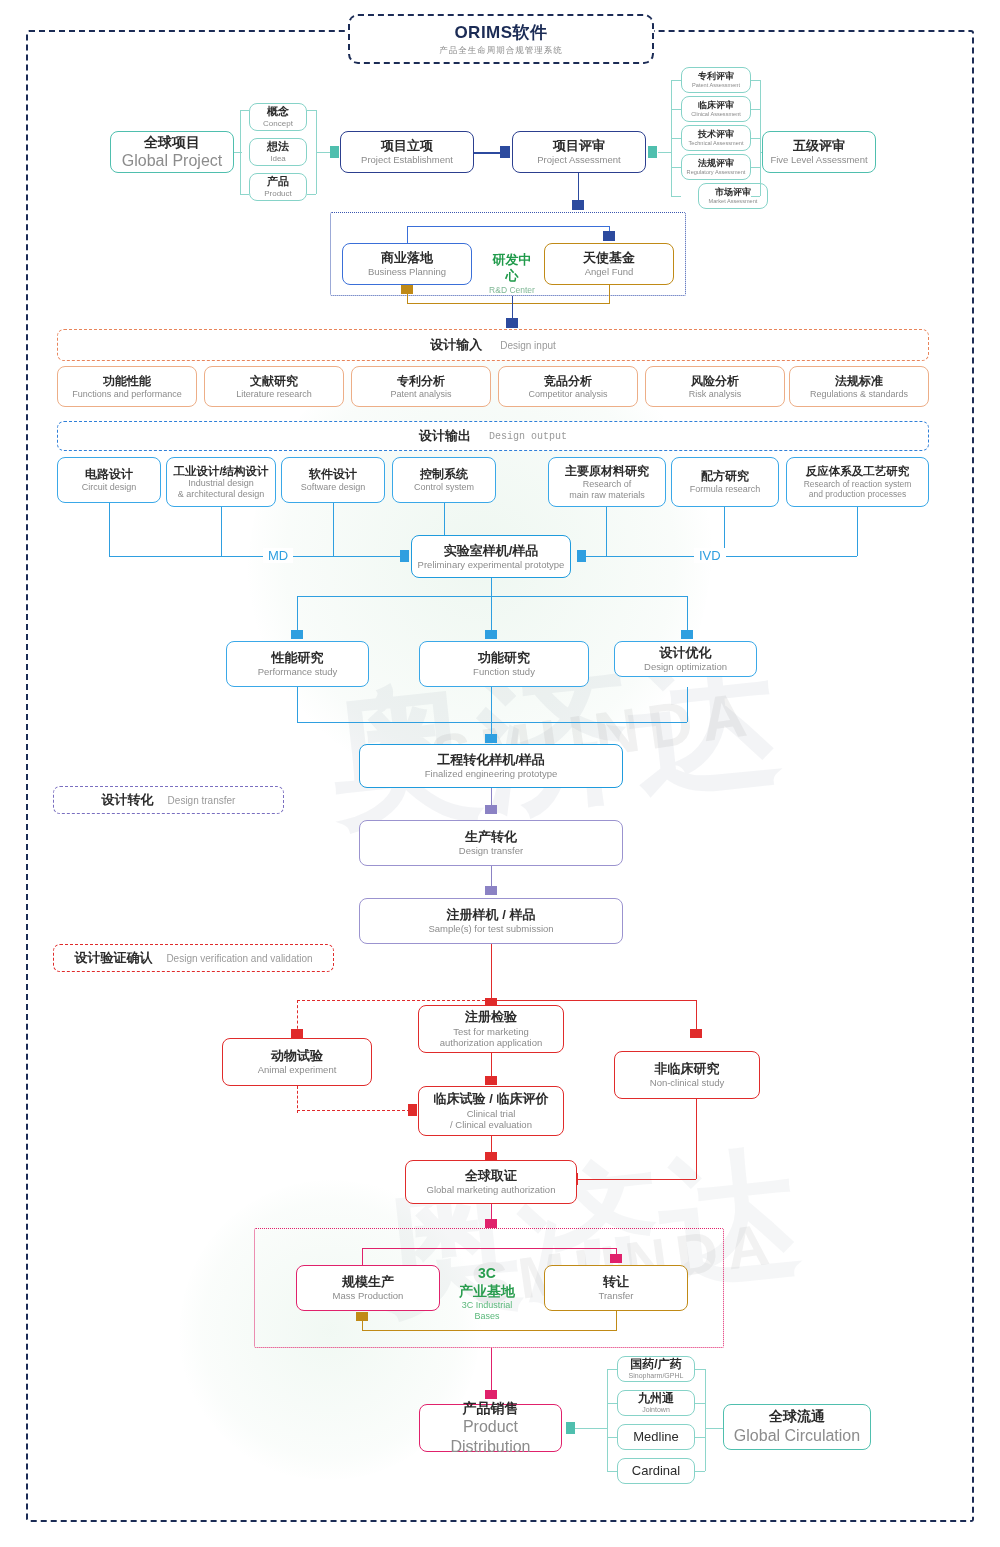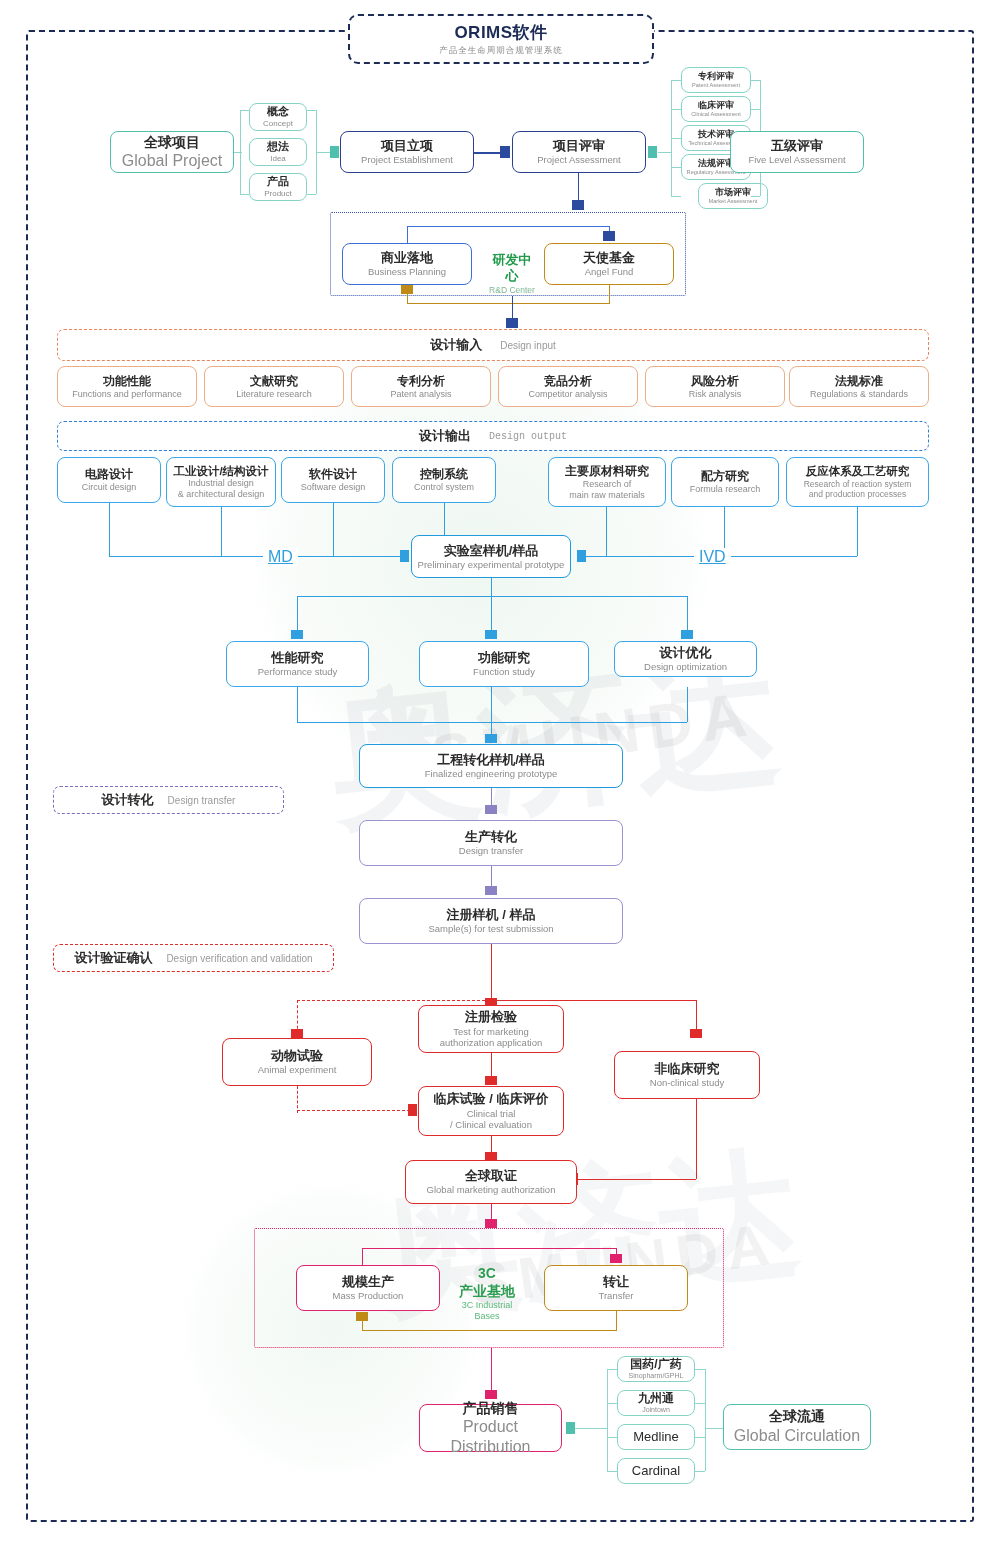--- a/index.html
+++ b/index.html
@@ -79,21 +79,21 @@
   .ar-l{border-top:6px solid transparent;border-bottom:6px solid transparent;border-right-width:9px;border-right-style:solid;}
   .ar-u{border-left:6px solid transparent;border-right:6px solid transparent;border-bottom-width:9px;border-bottom-style:solid;}
   .a-navy{border-top-color:#2c4a9e;border-left-color:#2c4a9e;border-right-color:#2c4a9e;border-bottom-color:#2c4a9e;}
   .a-teal{border-top-color:#4fbfae;border-left-color:#4fbfae;border-right-color:#4fbfae;border-bottom-color:#4fbfae;}
   .a-cblue{border-top-color:#2f9fe0;border-left-color:#2f9fe0;border-right-color:#2f9fe0;border-bottom-color:#2f9fe0;}
   .a-gold{border-top-color:#c08a16;border-left-color:#c08a16;border-right-color:#c08a16;border-bottom-color:#c08a16;}
   .a-purple{border-top-color:#8b82c4;border-left-color:#8b82c4;border-right-color:#8b82c4;border-bottom-color:#8b82c4;}
   .a-red{border-top-color:#e02b2b;border-left-color:#e02b2b;border-right-color:#e02b2b;border-bottom-color:#e02b2b;}
   .a-pink{border-top-color:#e0216b;border-left-color:#e0216b;border-right-color:#e0216b;border-bottom-color:#e0216b;}
 
-  .tag{position:absolute;font-size:16px;color:#2f9fe0;background:#fff;padding:0 5px;text-decoration:underline;}
+  .tag{position:absolute;font-size:13px;color:#2f9fe0;background:#fff;padding:0 5px;}
   .ttl{position:absolute;text-align:center;}
   .ttl .cn{font-weight:bold;font-size:17px;color:#1b2b55;letter-spacing:.5px;}
   .ttl .en{font-size:8.5px;color:#8c8c8c;letter-spacing:1px;margin-top:1px;}
   .c3{position:absolute;text-align:center;line-height:1.25;}
   .c3 .a{font-size:14px;font-weight:bold;color:#2a9d4f;}
   .c3 .b{font-size:9px;color:#5ab87a;}
   .rd{position:absolute;text-align:center;line-height:1.25;}
   .rd .a{font-size:13px;font-weight:bold;color:#1f9a4a;}
   .rd .b{font-size:8.5px;color:#7fb795;}
 </style>
@@ -188,21 +188,21 @@
   <div class="ln v c-teal" style="left:760px;top:80px;height:116px;"></div>
   <div class="ln h c-teal" style="left:751px;top:80px;width:9px;"></div>
   <div class="ln h c-teal" style="left:751px;top:109px;width:9px;"></div>
   <div class="ln h c-teal" style="left:751px;top:138px;width:9px;"></div>
   <div class="ln h c-teal" style="left:751px;top:167px;width:9px;"></div>
   <div class="ln h c-teal" style="left:751px;top:196px;width:9px;"></div>
   <div class="ln h c-teal" style="left:760px;top:152px;width:14px;"></div>
   <div class="ln h c-teal" style="left:658px;top:152px;width:13px;"></div>
   <div class="ar ar-l a-teal" style="left:648px;top:146px;"></div>
 
-  <div class="node n-cn13 b-teal" style="left:730px;top:131px;width:134px;height:42px;border-radius:8px;">
+  <div class="node n-cn13 b-teal" style="left:762px;top:131px;width:114px;height:42px;border-radius:8px;">
     <div class="cn">五级评审</div>
     <div class="en">Five Level Assessment</div>
   </div>
 
   <div class="ln v c-navy" style="left:578px;top:173px;height:34px;border-left-width:1.8px;"></div>
   <div class="ar ar-d a-navy" style="left:572px;top:200px;border-top-width:10px;"></div>
 
   <div class="dotted-box" style="left:330px;top:212px;width:356px;height:84px;"></div>
   <div class="node n-cn13 b-blue" style="left:342px;top:243px;width:130px;height:42px;">
     <div class="cn">商业落地</div>

